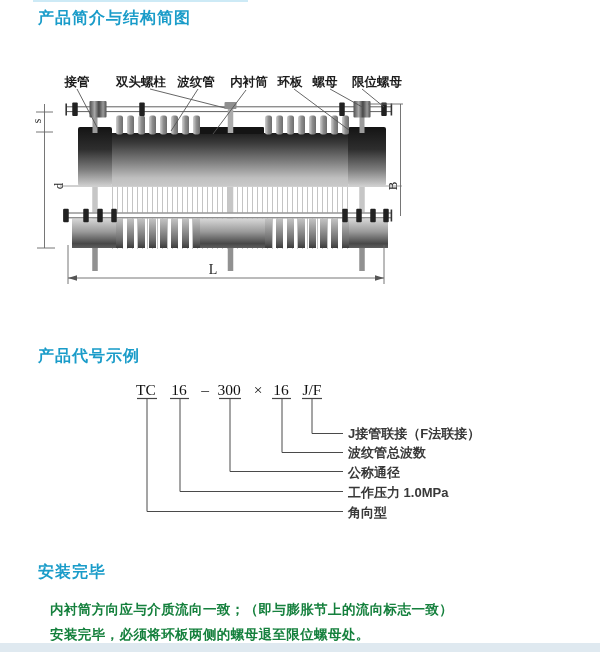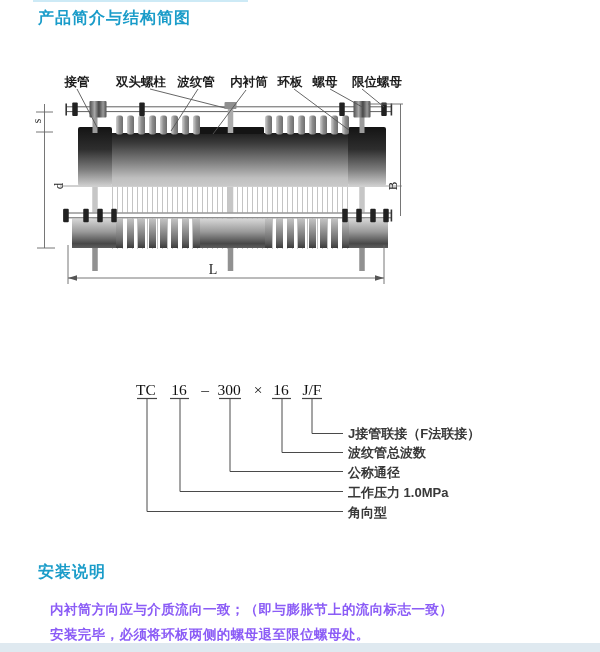--- a/index.html
+++ b/index.html
@@ -20,21 +20,21 @@
     white-space:nowrap;
   }
   .h1{top:8px;}
   .h2{top:346px;}
   .h3{top:562px;}
   .body-line{
     position:absolute;
     left:50px;
     font-size:13.5px;
     font-weight:bold;
-    color:#8b5cf6;
+    color:#15803d;
     letter-spacing:0.4px;
     white-space:nowrap;
   }
   .bl1{top:601px;}
   .bl2{top:626px;text-align:right;}
   .top-sliver{
     position:absolute;left:33px;top:0;width:215px;height:2px;
     background:#cdeaf6;
   }
   .bottom-strip{
@@ -249,20 +249,21 @@
     </g>
 
     <g text-anchor="middle">
       <text class="dim-letter-s" x="37" y="125" transform="rotate(-90 37 121)">s</text>
       <text class="dim-letter" x="59" y="190" transform="rotate(-90 59 186)">d</text>
       <text class="dim-letter" x="392.5" y="190" transform="rotate(-90 392.5 186)">B</text>
       <text class="dim-letter-L" x="213" y="274">L</text>
     </g>
   </svg>
 
+  <div class="section-heading h2">产品代号示例</div>
 
   <svg class="svg-code" width="600" height="200" viewBox="0 340 600 200" xmlns="http://www.w3.org/2000/svg">
     <g text-anchor="middle">
       <text class="code-seg" x="146" y="395">TC</text>
       <text class="code-seg" x="179" y="395">16</text>
       <text class="code-seg" x="205" y="395">–</text>
       <text class="code-seg" x="229" y="395">300</text>
       <text class="code-seg" x="258" y="395">×</text>
       <text class="code-seg" x="281" y="395">16</text>
       <text class="code-seg" x="312" y="395">J/F</text>
@@ -283,18 +284,18 @@
     </g>
     <g>
       <text class="code-label" x="348" y="437.5">J接管联接（F法联接）</text>
       <text class="code-label" x="348" y="457">波纹管总波数</text>
       <text class="code-label" x="348" y="476.5">公称通径</text>
       <text class="code-label" x="348" y="496.5">工作压力 1.0MPa</text>
       <text class="code-label" x="348" y="516.5">角向型</text>
     </g>
   </svg>
 
-  <div class="section-heading h3">安装说明</div>
+  <div class="section-heading h3">安装完毕</div>
   <div class="body-line bl1">内衬筒方向应与介质流向一致；（即与膨胀节上的流向标志一致）</div>
   <div class="body-line bl2">安装完毕，必须将环板两侧的螺母退至限位螺母处。</div>
 
   <div class="bottom-strip"></div>
 </div>
 
 </body></html>

